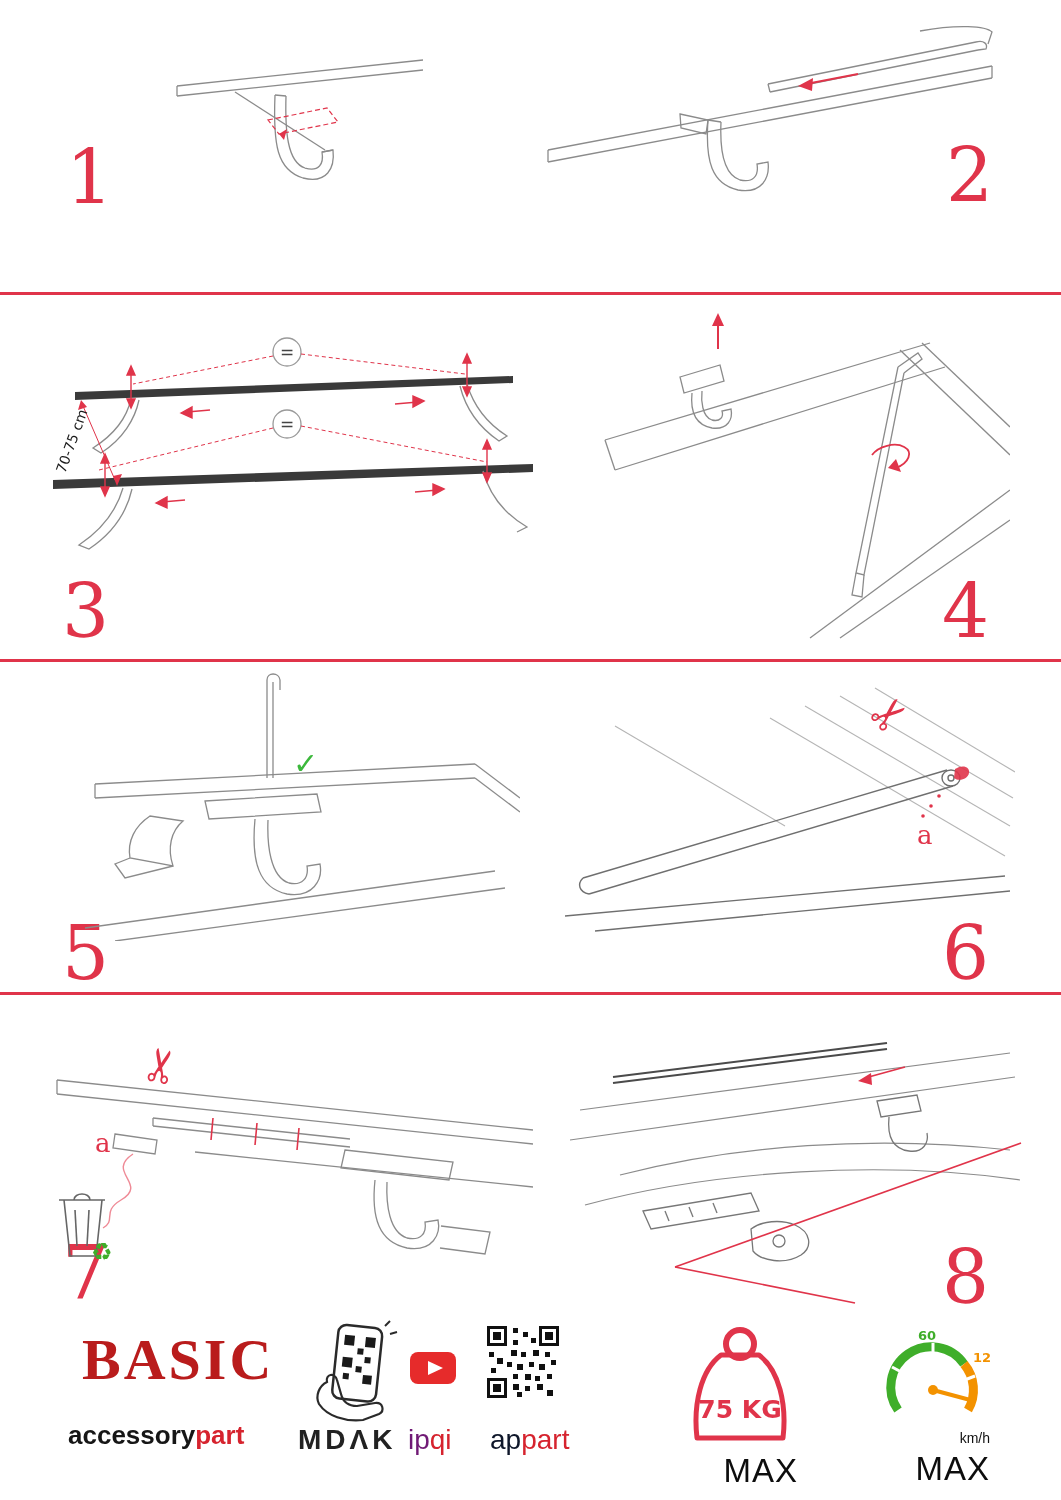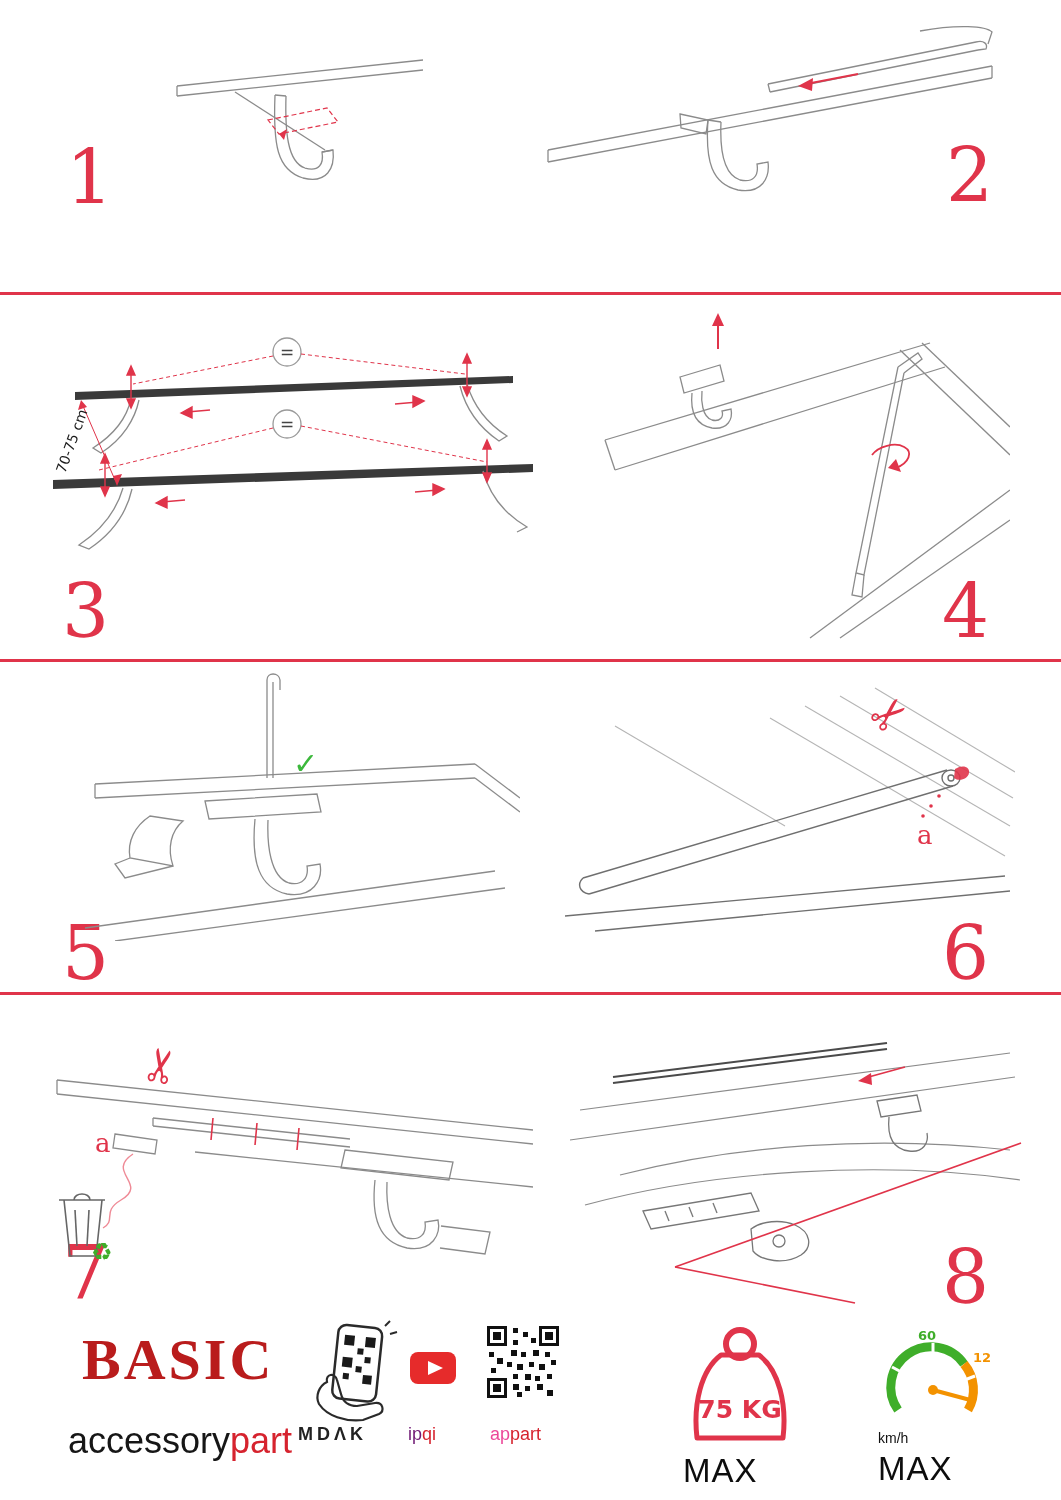--- a/index.html
+++ b/index.html
@@ -2,25 +2,25 @@
 <html><head>
 <meta charset="utf-8">
 <style>
   html,body{margin:0;padding:0}
   body{background:#ffffff;font-family:"Liberation Sans",sans-serif}
   .page{position:relative;width:1061px;height:1500px;background:#ffffff;overflow:hidden;margin:0 auto}
   .step-number{position:absolute;font-family:"DejaVu Serif",serif;font-size:74px;line-height:1;color:#e0344a}
   .divider{position:absolute;left:0;width:1061px;height:3px;background:#e0344a}
   .illus{position:absolute}
   .brand-basic{position:absolute;font-family:Liberation Serif, serif;font-weight:bold;font-size:58px;letter-spacing:3px;color:#b91c1c}
-  .brand-sub{position:absolute;font-weight:normal;font-size:36px;color:#161616;white-space:nowrap}
+  .brand-sub{position:absolute;font-weight:bold;font-size:26px;color:#161616;white-space:nowrap}
   .red-text{color:#d6232e}
-  .partner{position:absolute;font-size:18px;color:#222;white-space:nowrap}
+  .partner{position:absolute;font-size:28px;color:#222;white-space:nowrap}
   .partner.mdak{letter-spacing:4px;font-weight:600}
-  .center-label{position:absolute;text-align:left}
+  .center-label{position:absolute;text-align:right}
   .max-label{font-weight:normal;font-size:33px;color:#0d0d0d;letter-spacing:1px}
   .kmh-label{font-size:14px;color:#111}
   svg text{font-family:"DejaVu Sans",sans-serif}
   svg text.serif{font-family:"DejaVu Serif",serif}
 </style>
 </head>
 <body>
 
 <div class="page">
 
@@ -331,21 +331,21 @@
         <rect x="60" y="48" width="5" height="5"></rect>
         <rect x="26" y="58" width="6" height="6"></rect>
         <rect x="38" y="60" width="5" height="5"></rect>
         <rect x="50" y="58" width="6" height="6"></rect>
         <rect x="60" y="64" width="6" height="6"></rect>
         <rect x="30" y="66" width="5" height="5"></rect>
       </g>
     </svg>
 
     <div class="partner" style="left:490px;top:1424px">
-      <span style="color:#ec4899">ap</span><span class="red-text">part</span>
+      <span style="color:#0f172a">ap</span><span class="red-text">part</span>
     </div>
 
     <svg class="illus" style="left:683px;top:1322px" width="115" height="126" viewBox="0 0 115 126">
       <circle cx="57" cy="22" r="14" stroke="#e0344a" stroke-width="6" fill="none"></circle>
       <path d="M38,33 C18,48 10,82 14,116 L100,116 C104,82 96,48 76,33 Z" fill="none" stroke="#e0344a" stroke-width="5" stroke-linejoin="round"></path>
       <text x="57" y="96" text-anchor="middle" font-size="25" font-weight="bold" fill="#e0344a">75 KG</text>
     </svg>
     <div class="center-label max-label" style="left:683px;top:1452px;width:115px">MAX</div>
 
     <svg class="illus" style="left:878px;top:1328px" width="112" height="100" viewBox="0 0 112 100">

